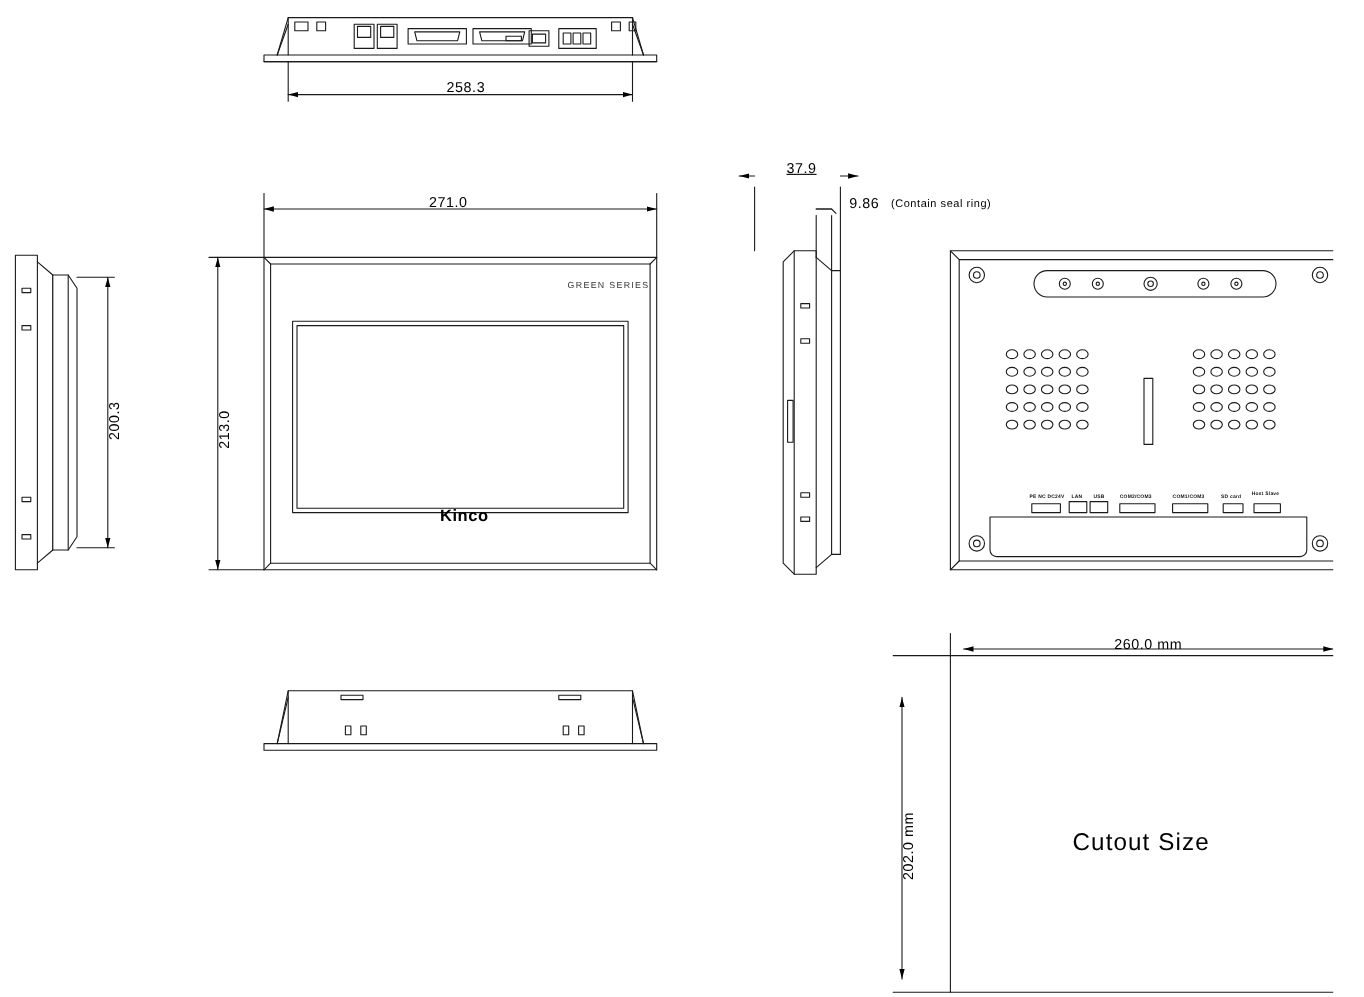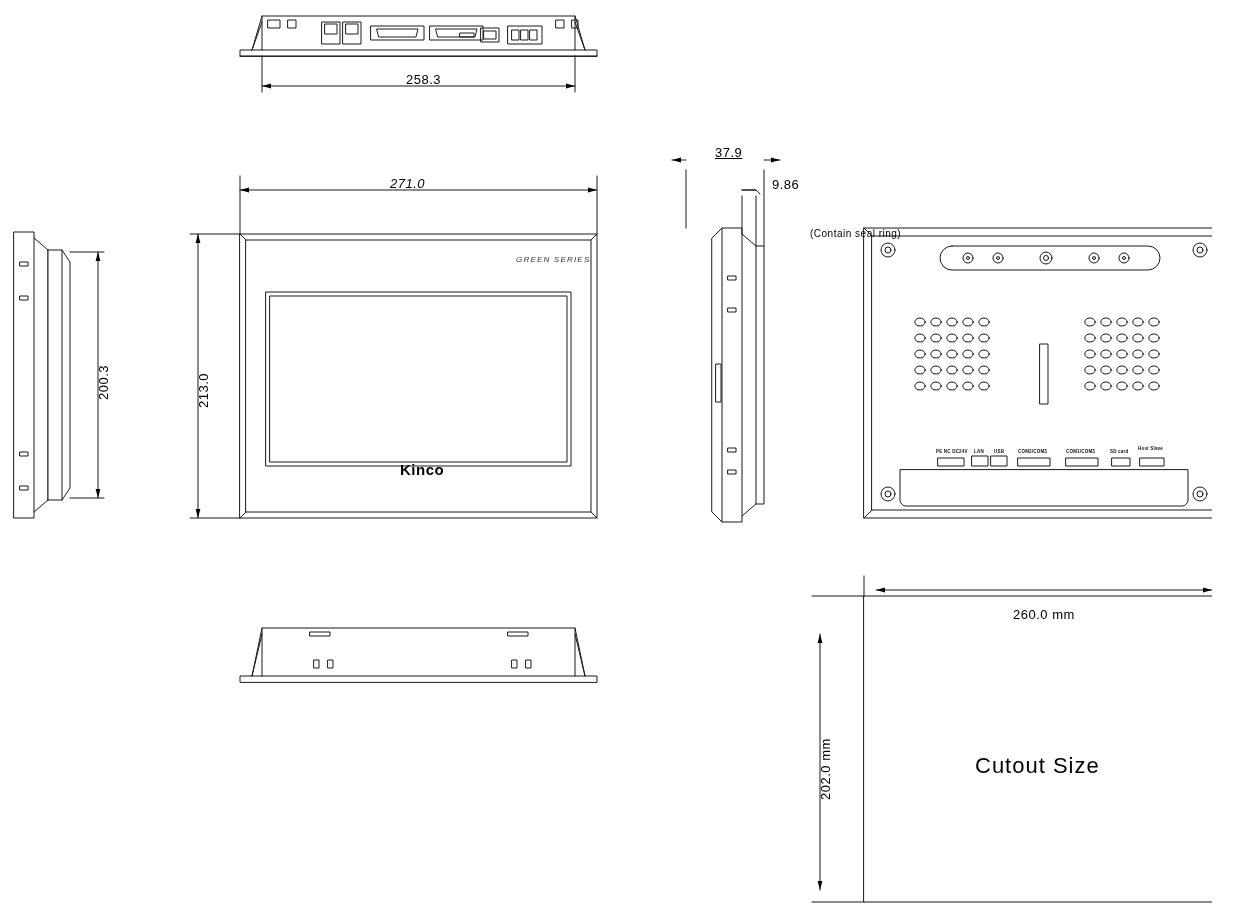--- a/index.html
+++ b/index.html
@@ -35,37 +35,35 @@
   .dim-lbl {
     font-size: 13px;
   }
   .dim-lbl-v {
     font-size: 13px;
     transform-origin: 0 0;
     transform: rotate(-90deg);
   }
   .small-note {
     font-size: 10px;
-    margin-top: 48px;
   }
   .cutout-lbl {
     font-size: 22px;
     letter-spacing: 1px;
     text-align: right;
   }
   .brand {
     font-size: 15px;
     font-weight: bold;
     letter-spacing: 0.5px;
   }
   .series {
     font-size: 8px;
     letter-spacing: 1.2px;
     color: #333;
-    font-style: italic;
   }
   .port-lbl {
     font-size: 4.5px;
     font-weight: bold;
     color: #111;
     letter-spacing: 0.2px;
   }
 </style>
 </head>
 <body>
@@ -414,39 +412,39 @@
       <g>
         <line x1="864" y1="596" x2="812" y2="596"></line>
         <line x1="864" y1="902" x2="812" y2="902"></line>
         <line x1="820" y1="634" x2="820" y2="890" marker-start="url(#arrowR)" marker-end="url(#arrowL)"></line>
       </g>
     </g>
   </svg>
 
   <div class="lbl dim-lbl" style="left:406px; top:72px;">258.3</div>
 
-  <div class="lbl dim-lbl" style="left:390px; top:176px;font-style:italic;">271.0</div>
+  <div class="lbl dim-lbl" style="left:390px; top:176px;">271.0</div>
 
   <div class="lbl dim-lbl-v" style="left:196px; top:408px;">213.0</div>
 
   <div class="lbl dim-lbl-v" style="left:96px; top:400px;">200.3</div>
 
   <div class="lbl dim-lbl" style="left:715px; top:145px;text-decoration:underline;">37.9</div>
 
   <div class="lbl dim-lbl" style="left:772px; top:177px;">9.86</div>
 
   <div class="lbl small-note" style="left:810px; top:180px;">(Contain seal ring)</div>
 
   <div class="lbl brand" style="left:400px; top:461px;">Kinco</div>
 
   <div class="lbl series" style="left:516px; top:255px;">GREEN  SERIES</div>
 
   <div class="lbl cutout-lbl" style="left:975px; top:753px;">Cutout Size</div>
 
-  <div class="lbl dim-lbl" style="left:1013px; top:578px;margin-top:29px;">260.0 mm</div>
+  <div class="lbl dim-lbl" style="left:1013px; top:578px;">260.0 mm</div>
 
   <div class="lbl dim-lbl-v" style="left:818px; top:800px;">202.0 mm</div>
 
   <div class="lbl port-lbl" style="left:936px; top:449px;">PE  NC  DC24V</div>
   <div class="lbl port-lbl" style="left:974px; top:449px;">LAN</div>
   <div class="lbl port-lbl" style="left:994px; top:449px;">USB</div>
   <div class="lbl port-lbl" style="left:1018px; top:449px;">COM2/COM3</div>
   <div class="lbl port-lbl" style="left:1066px; top:449px;">COM1/COM3</div>
   <div class="lbl port-lbl" style="left:1110px; top:449px;">SD card</div>
   <div class="lbl port-lbl" style="left:1138px; top:446px;">Host  Slave</div>

